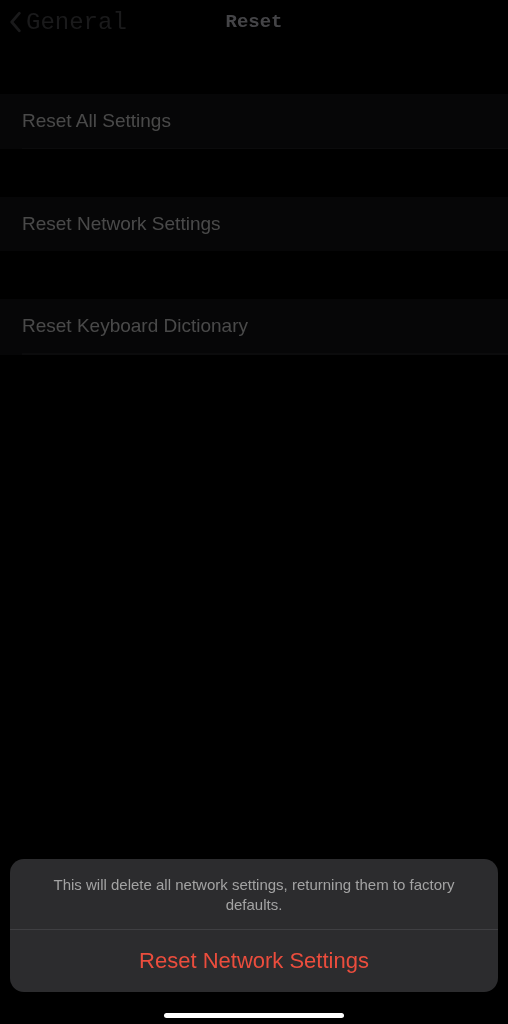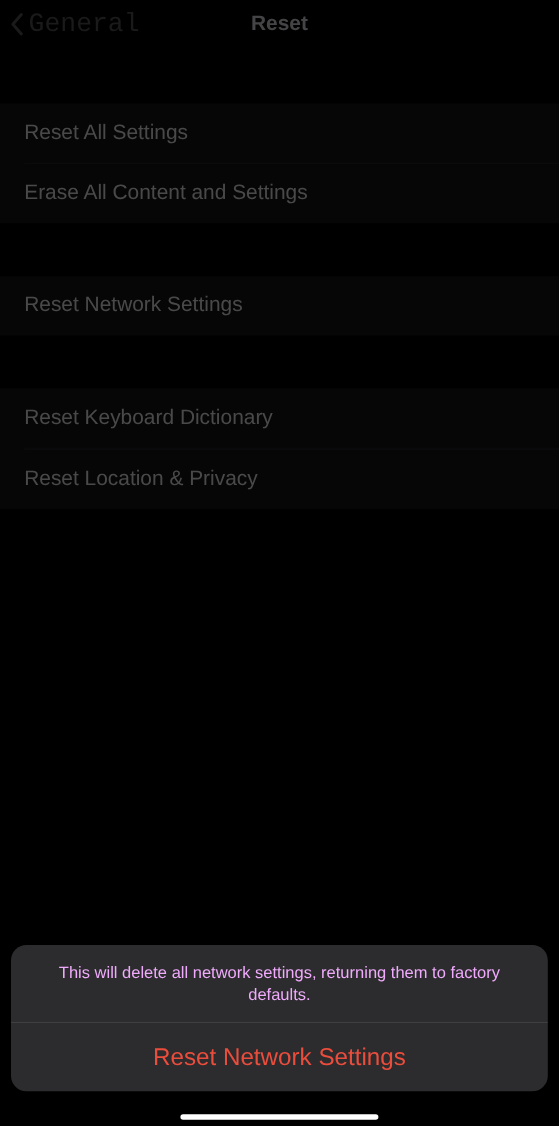--- a/index.html
+++ b/index.html
@@ -47,20 +47,21 @@
       height: 22px;
       margin-right: 4px;
     }
     .nav-title {
       position: absolute;
       left: 50%;
       transform: translateX(-50%);
       color: #98989e;
       font-size: 19px;
       font-weight: 600;
+      font-family: Liberation Mono, monospace;
     }
     .section-gap {
       height: 50px;
     }
     .section-gap-small {
       height: 48px;
     }
     .list-group {
       background: #0e0e10;
     }
@@ -85,21 +86,21 @@
     }
     .sheet-group {
       background: #2c2c2e;
       border-radius: 14px;
       overflow: hidden;
       margin-bottom: 10px;
     }
     .sheet-message {
       padding: 16px 20px 14px;
       text-align: center;
-      color: #f0abfc;
+      color: #a3a3a3;
       font-size: 15px;
       line-height: 1.35;
     }
     .sheet-divider {
       height: 1px;
       background: #3f3f42;
     }
     .sheet-button {
       padding: 18px 12px;
       text-align: center;
@@ -136,36 +137,34 @@
     <span>General</span>
   </div>
   <div class="nav-title">Reset</div>
 </div>
 
 <div class="section-gap"></div>
 
 <div class="list-group">
   <div class="list-item">Reset All Settings</div>
   <div class="divider"></div>
-  <div class="list-item">Erase All Content and Settings</div>
 </div>
 
 <div class="section-gap-small"></div>
 
 <div class="list-group">
   <div class="list-item">Reset Network Settings</div>
 </div>
 
 <div class="section-gap-small"></div>
 
 <div class="list-group">
   <div class="list-item">Reset Keyboard Dictionary</div>
   <div class="divider"></div>
   <div class="divider"></div>
-  <div class="list-item">Reset Location &amp; Privacy</div>
 </div>
 
 <div class="dimming-layer"></div>
 
 <div class="action-sheet">
   <div class="sheet-group">
     <div class="sheet-message">This will delete all network settings, returning them to factory defaults.</div>
     <div class="sheet-divider"></div>
     <div class="sheet-button destructive">Reset Network Settings</div>
   </div>

